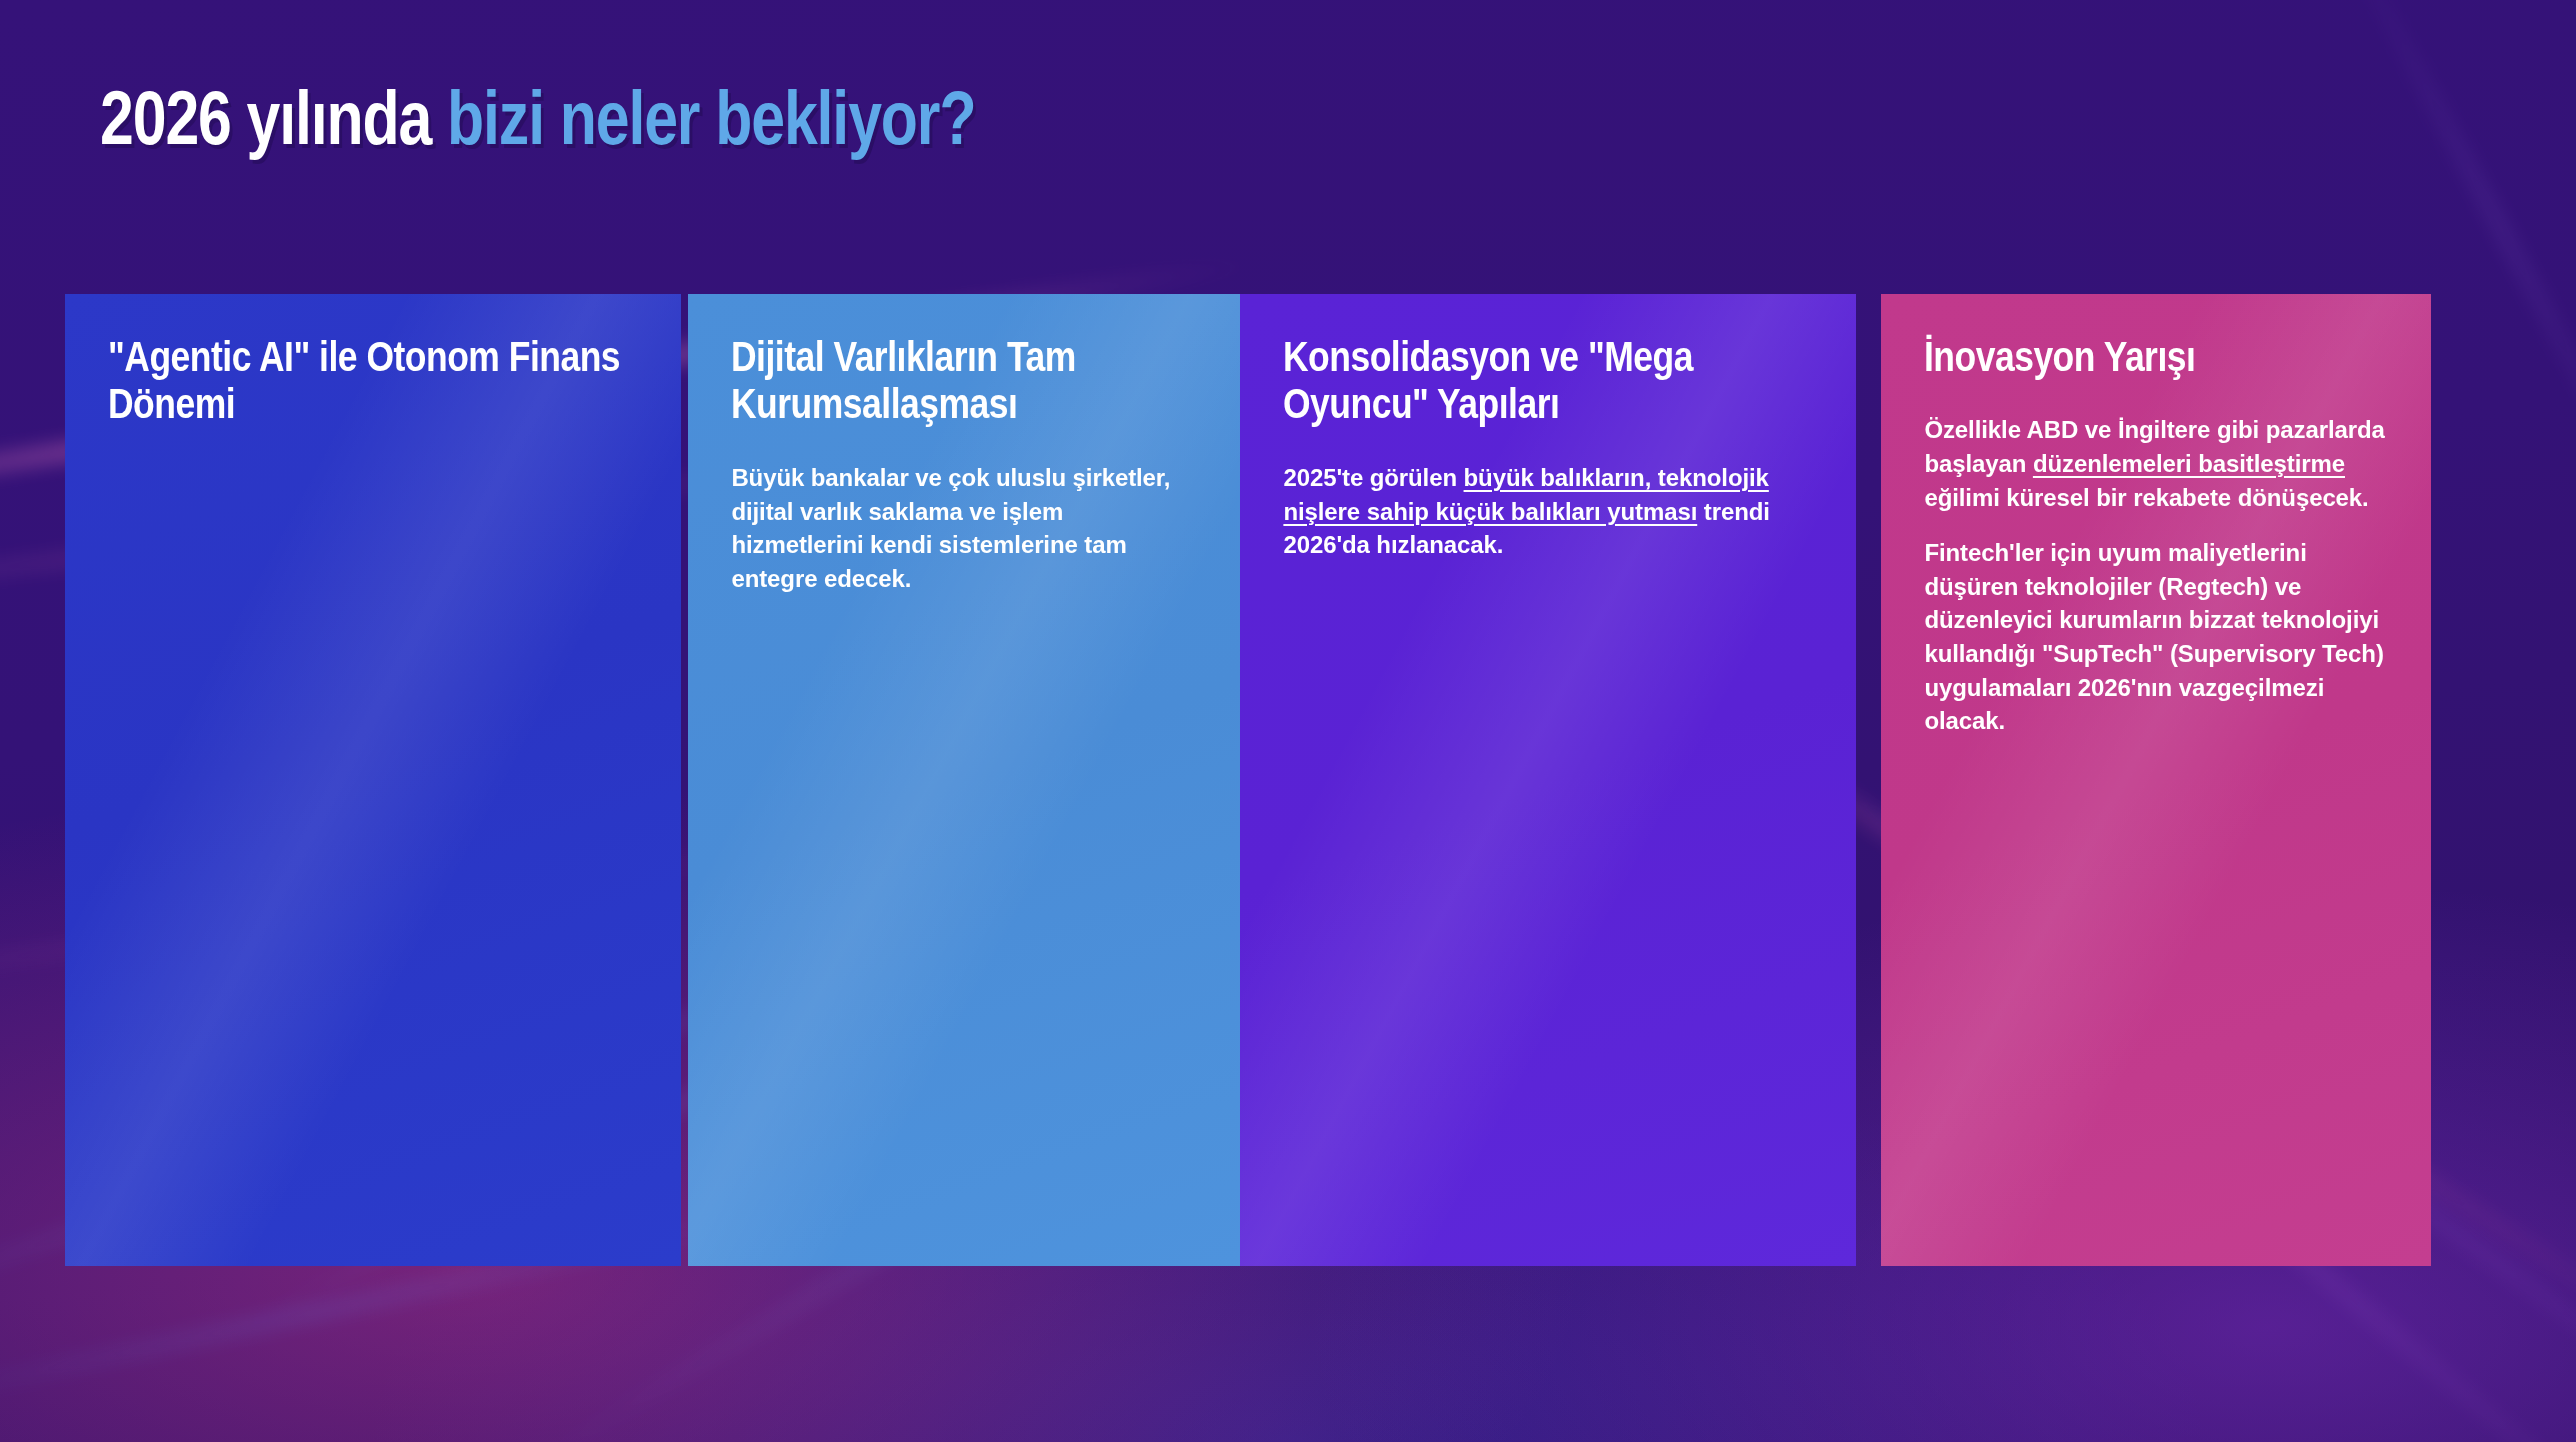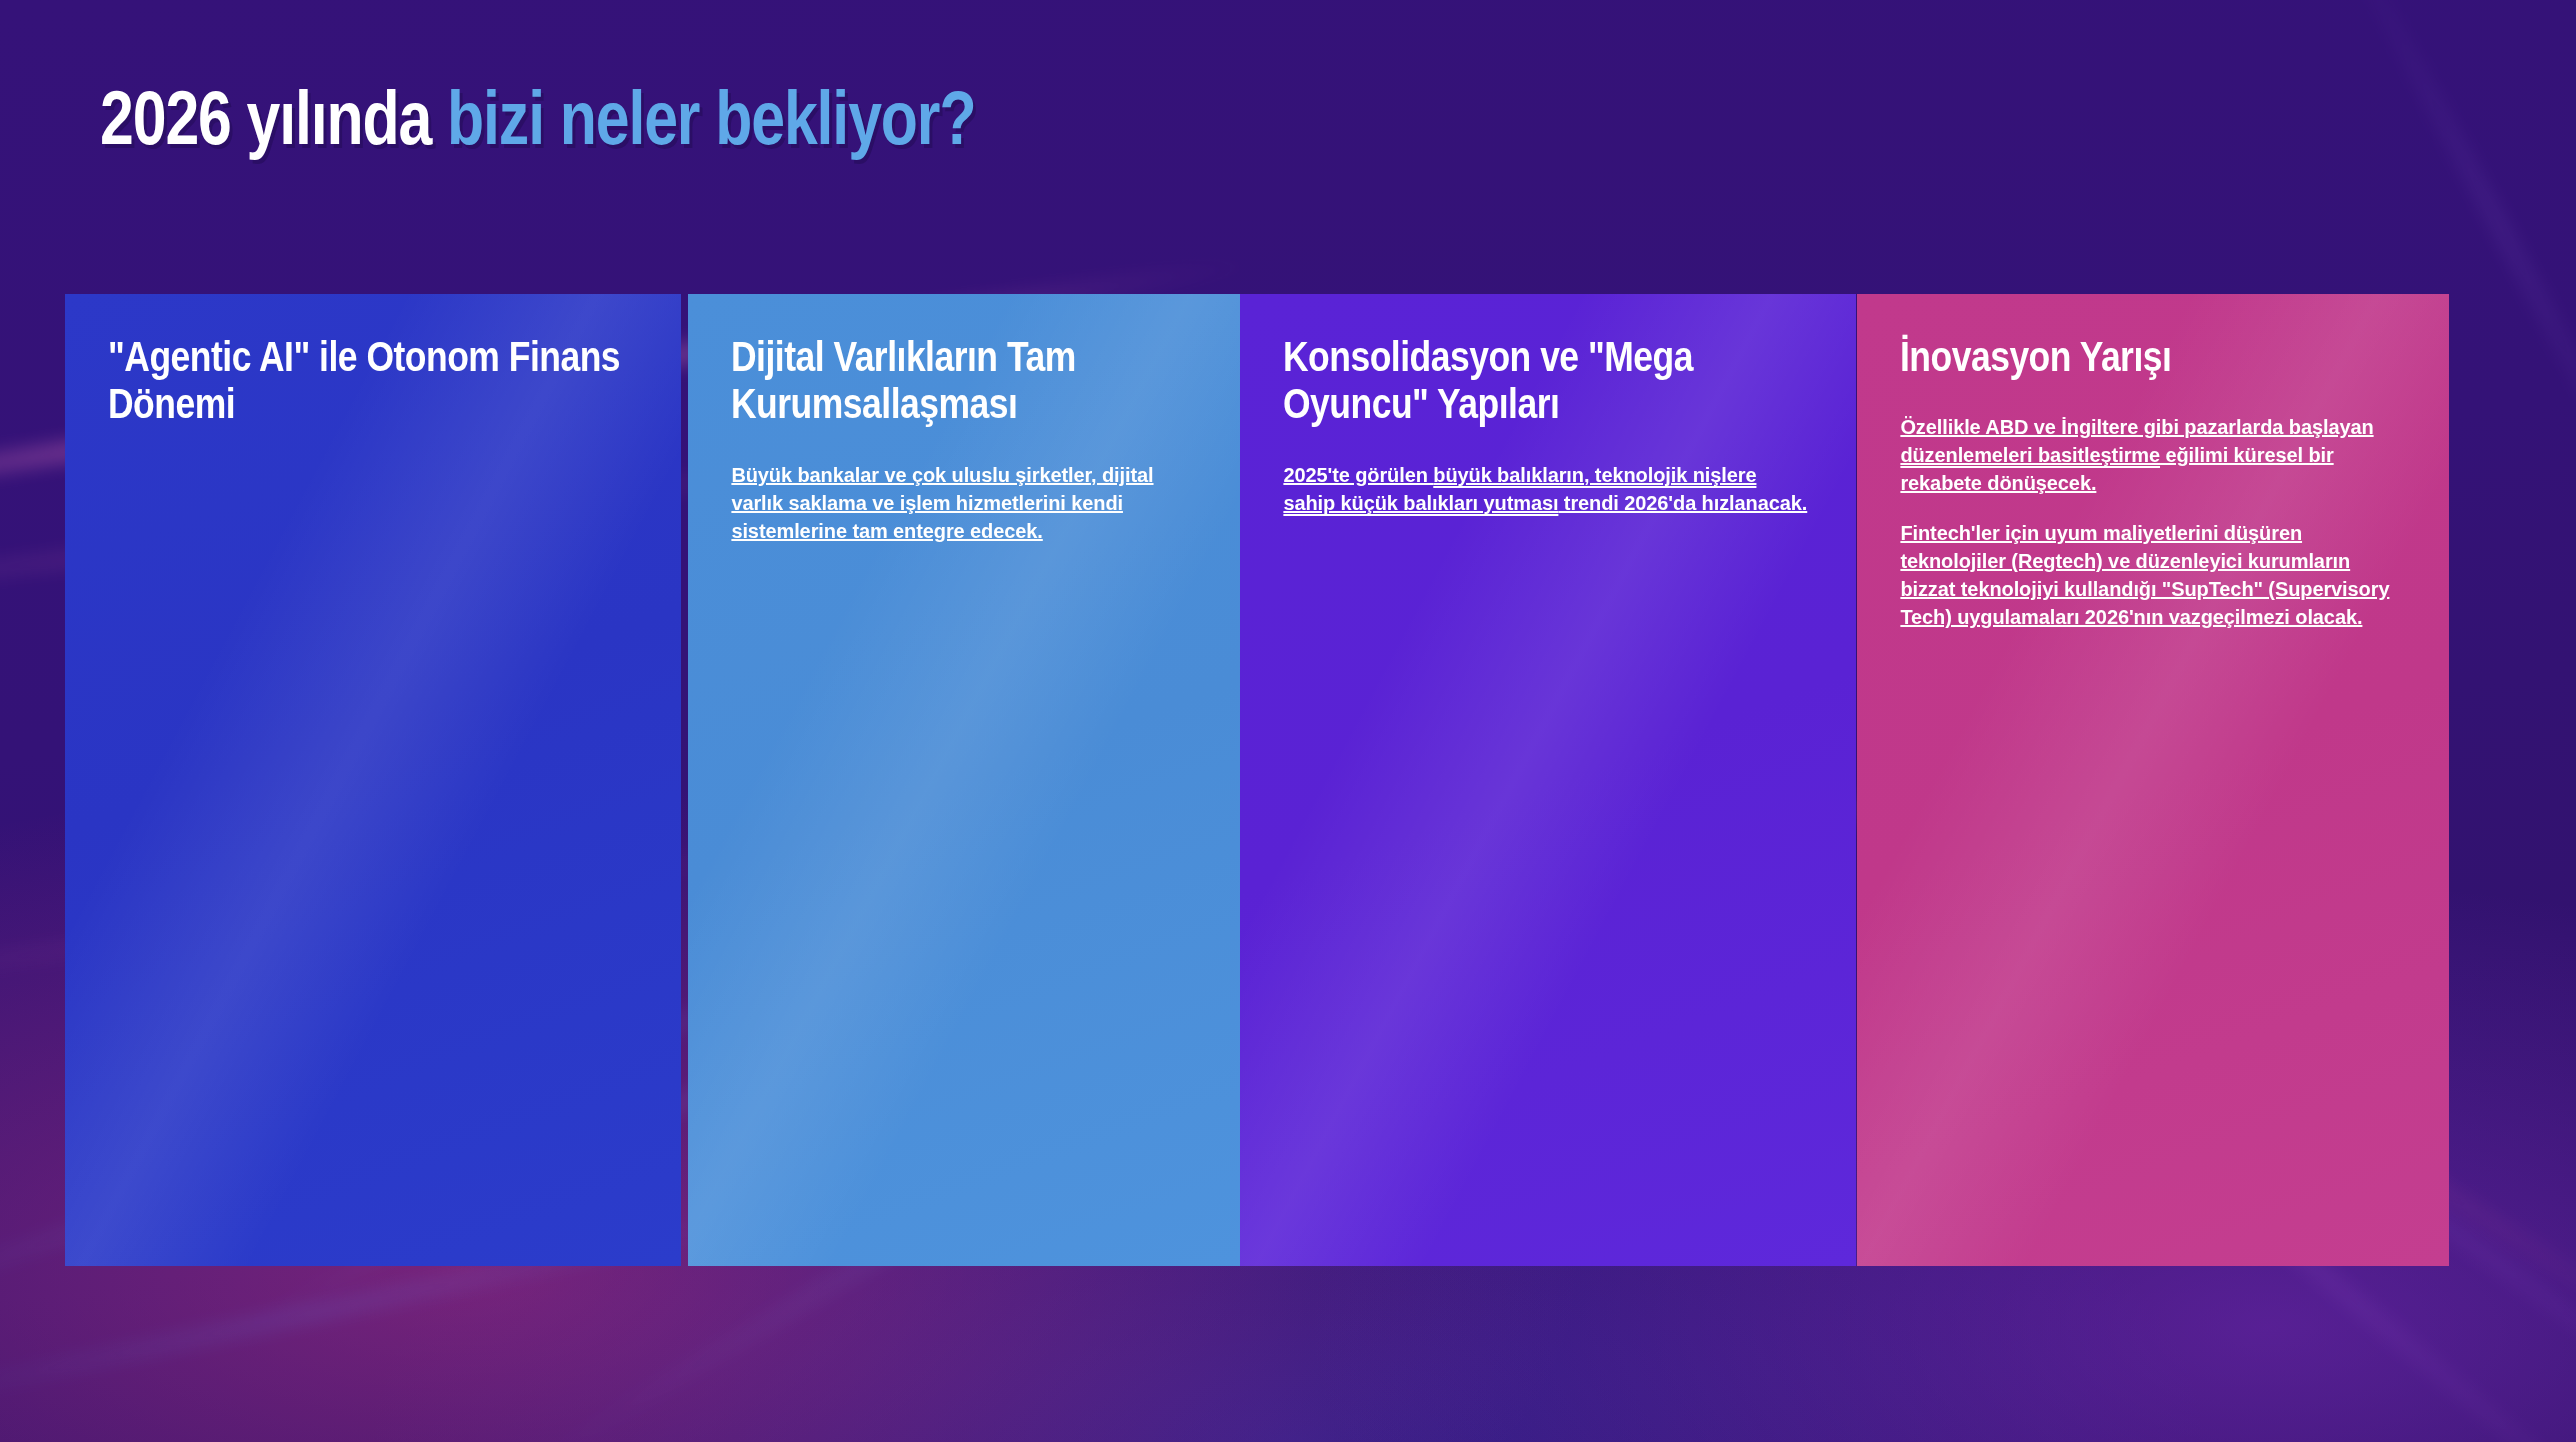--- a/index.html
+++ b/index.html
@@ -45,46 +45,45 @@
     display:flex;
   }
   .panel {
     position:relative; height:100%;
     padding:39px 43px 0 43px;
     overflow:hidden;
   }
   .p1 { width:616px; background:linear-gradient(160deg,#2c38c8 0%,#2a35c4 45%,#2b3ccb 100%); }
   .p2 { width:552px; margin-left:7.4px; background:linear-gradient(160deg,#4b8fd9 0%,#4a8cd6 50%,#4e93dd 100%); }
   .p3 { width:616px; background:linear-gradient(160deg,#5a23d6 0%,#5a22d4 50%,#5e28db 100%); }
-  .p4 { width:592px; margin-left:1px; background:linear-gradient(160deg,#c1398c 0%,#c0388a 50%,#c43e90 100%); }
+  .p4 { width:550px; margin-left:25px; background:linear-gradient(160deg,#c1398c 0%,#c0388a 50%,#c43e90 100%); }
 
   .panel .sheen {
     position:absolute; inset:0; pointer-events:none;
     background:linear-gradient(118deg, rgba(255,255,255,0.00) 30%, rgba(255,255,255,0.085) 47%, rgba(255,255,255,0.00) 62%);
   }
 
   .p-head {
     position:relative;
     color:#ffffff;
     font-size:42px; line-height:1.13;
     font-weight:700; letter-spacing:-0.6px;
     transform:scaleX(0.845); transform-origin:left top;
     width:118%;
     margin-bottom:33px;
   }
 
   .p-body { position:relative; }
   .p-body p {
     color:#ffffff;
-    font-size:20px;
+    font-size:24px;
     line-height:1.40;
     font-weight:700;
     letter-spacing:-0.1px;
     margin-bottom:22px;
-    text-decoration:underline;
   }
   .p-body p:last-child { margin-bottom:0; }
   .p-body u { text-decoration:underline; text-underline-offset:3.7px; text-decoration-thickness:2.3px; }
   .dot-dark { color:#1b1030; }
 
   
   #footer { position:absolute; left:0; right:0; bottom:0; height:139px; }
 </style>
 </head>
 <body>

